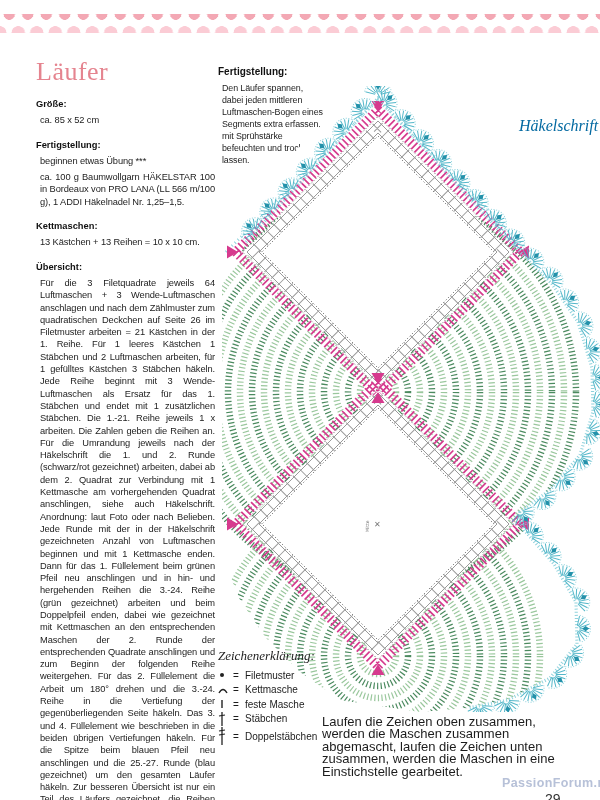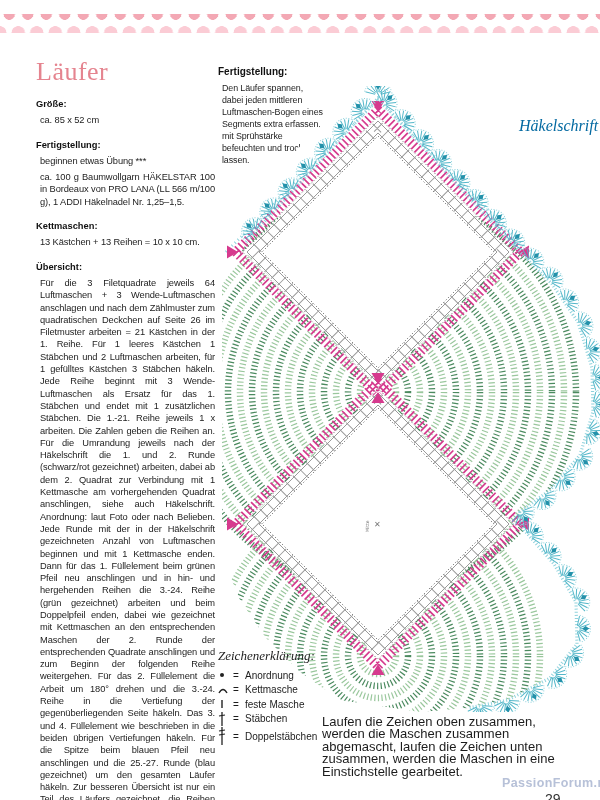--- a/index.html
+++ b/index.html
@@ -625,21 +625,21 @@
   <div class="legend">
     <p class="legtitle">Zeichenerklärung:</p>
 
     <div class="legrow">
       <span class="sym">
         <svg width="12" height="12">
             <circle cx="4" cy="6" r="2" fill="#222"></circle>
           </svg>
         </span>
       <span class="eq">=</span>
-      <span>Anordnung</span>
+      <span>Filetmuster</span>
     </div>
 
     <div class="legrow">
       <span class="sym">
         <svg width="12" height="12">
             <path d="M1 9 Q5 2 9 9" fill="none" stroke="#222" stroke-width="1.4"></path>
           </svg>
         </span>
       <span class="eq">=</span>
       <span>Kettmasche</span>

